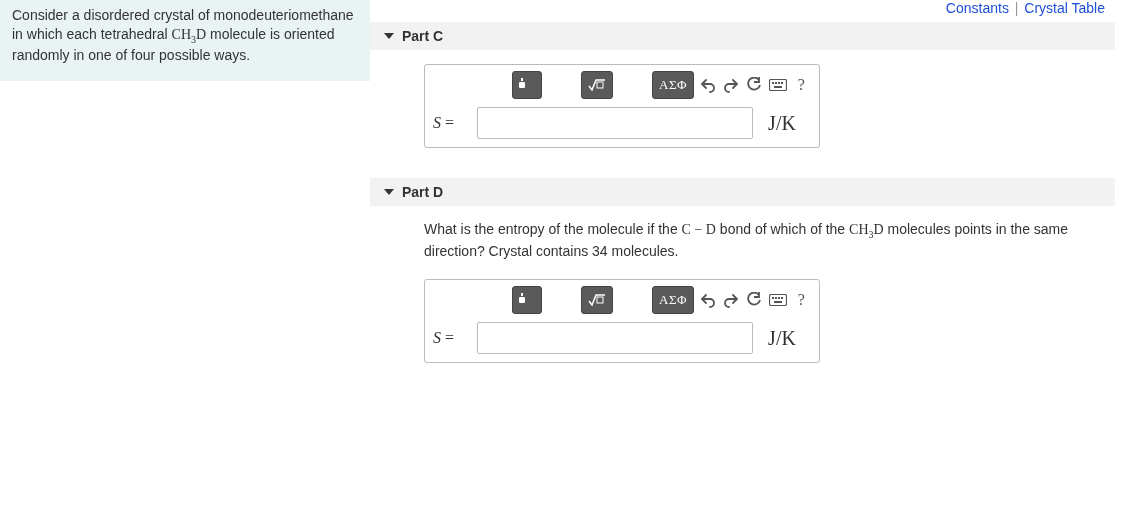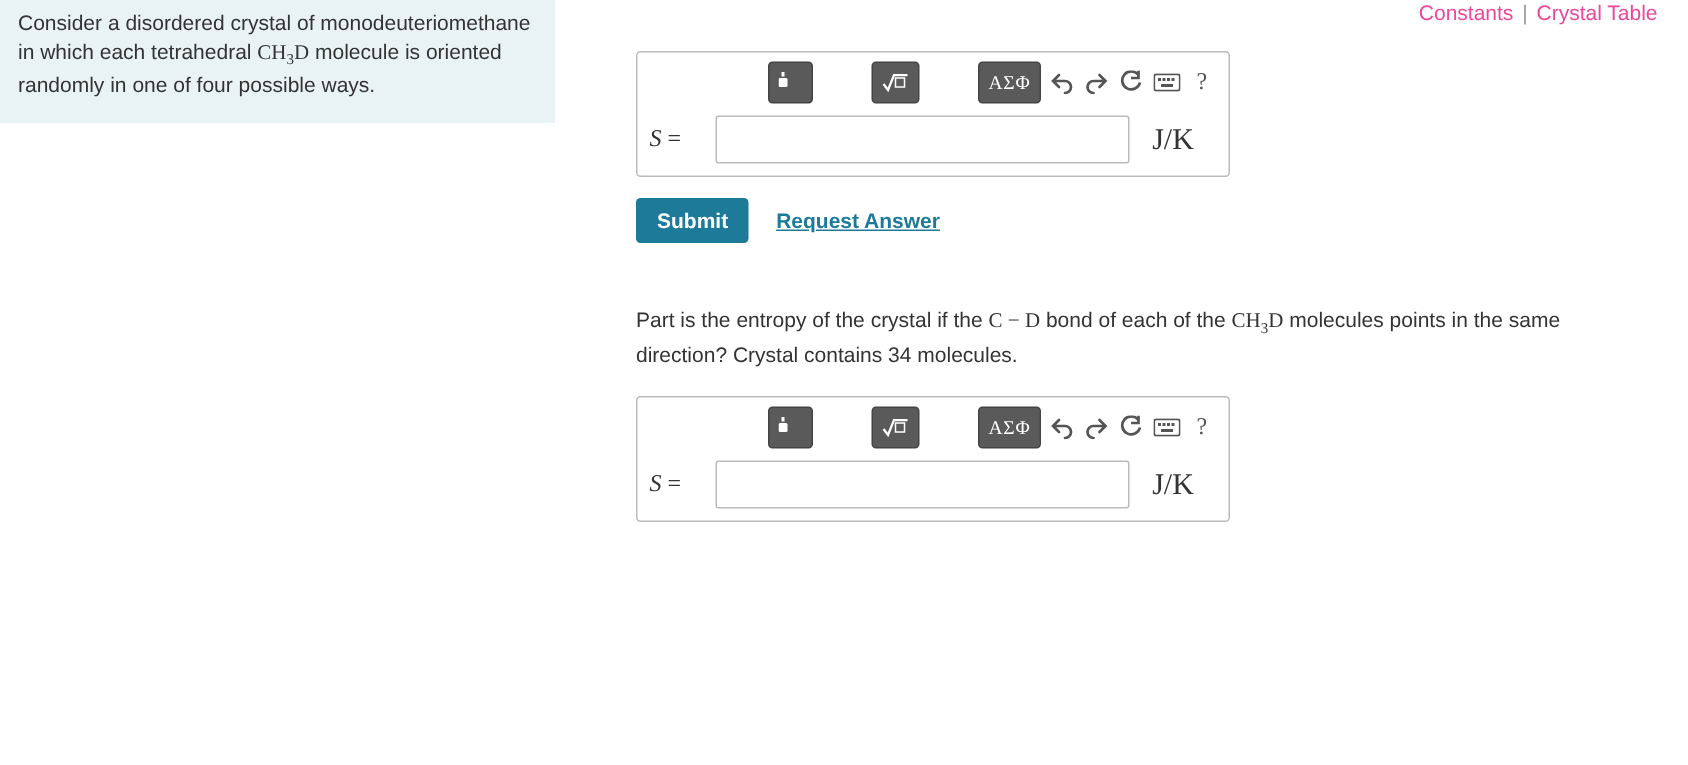--- a/index.html
+++ b/index.html
@@ -1,21 +1,21 @@
 <!DOCTYPE html>
 <html><head>
 <meta charset="utf-8">
 <style>
   * { box-sizing: border-box; margin: 0; padding: 0; }
   html, body { width: 1125px; height: 510px; font-family: Arial, Helvetica, sans-serif; font-size: 14px; color: #333; background: #fff; overflow: hidden; }
   .page { display: flex; width: 100%; height: 100%; }
   .left-col { width: 370px; padding: 0; }
   .right-col { flex: 1; padding: 0 10px 0 0; }
   .top-links { text-align: right; font-size: 14px; color: #2f6f9f; padding: 0 10px 4px 0; }
-  .top-links a { color: #ec4899; text-decoration: none; }
+  .top-links a { color: #1d4ed8; text-decoration: none; }
   .top-links .sep { color: #999; margin: 0 2px; }
   .problem-box { background: #e9f3f4; padding: 6px 12px 16px 12px; line-height: 1.35; }
   .problem-box .formula { font-family: "Times New Roman", Times, serif; }
   .problem-box .sub { font-size: 10px; vertical-align: sub; }
   .part-header { background: #f2f2f2; padding: 6px 10px 6px 14px; margin-top: 2px; display: flex; align-items: center; gap: 8px; }
   .part-header .caret { width: 0; height: 0; border-left: 5px solid transparent; border-right: 5px solid transparent; border-top: 6px solid #333; }
   .part-header .title { font-weight: bold; font-size: 14px; }
   .part-body { padding: 14px 20px 22px 54px; }
   .prompt { line-height: 1.4; margin-bottom: 18px; }
   .serif { font-family: "Times New Roman", Times, serif; }
@@ -48,20 +48,24 @@
     </div>
   </div>
 
   <div class="right-col">
     <div class="top-links">
       <a>Constants</a>
       <span class="sep">|</span>
       <a>Crystal Table</a>
     </div>
 
+    <div class="part-header">
+      <span class="caret"></span>
+      <span class="title">Part C</span>
+    </div>
     <div class="part-body">
 
       <div class="answer-box">
         <div class="toolbar">
           <span class="tb-dark" title="templates">
             <svg width="16" height="14" viewBox="0 0 16 14">
                 <rect x="0" y="4" width="6" height="6" fill="#fff" rx="1"></rect>
                 <rect x="2" y="0" width="2" height="3" fill="#fff"></rect>
               </svg>
           </span>
@@ -100,31 +104,31 @@
           </span>
           <span class="tb-btn" style="font-family:'Times New Roman',serif">?</span>
         </div>
         <div class="answer-row">
           <span class="answer-label"><span>S</span> <span class="eq">=</span></span>
           <input class="answer-input" type="text" value="" style="">
           <span class="answer-unit serif">J/K</span>
         </div>
       </div>
 
-      <div class="actions">
-        <button class="submit-btn">Submit</button>
-        <a class="request-link">Request Answer</a>
-      </div>
     </div>
 
     <div class="part-spacer"></div>
 
+    <div class="part-header">
+      <span class="caret"></span>
+      <span class="title">Part D</span>
+    </div>
     <div class="part-body">
       <div class="prompt">
-        <span>Part is the entropy of the crystal if the </span><span class="serif">C</span><span class="serif"> − </span><span class="serif">D</span><span> bond of each of the </span><span class="serif"><span>CH</span><span class="sub">3</span><span>D</span></span><span> molecules points in the same direction? Crystal contains 34 molecules.</span>
+        <span>What is the entropy of the molecule if the </span><span class="serif">C</span><span class="serif"> − </span><span class="serif">D</span><span> bond of which of the </span><span class="serif"><span>CH</span><span class="sub">3</span><span>D</span></span><span> molecules points in the same direction? Crystal contains 34 molecules.</span>
       </div>
 
       <div class="answer-box">
         <div class="toolbar">
           <span class="tb-dark">
             <svg width="16" height="14" viewBox="0 0 16 14">
                 <rect x="0" y="4" width="6" height="6" fill="#fff" rx="1"></rect>
                 <rect x="2" y="0" width="2" height="3" fill="#fff"></rect>
               </svg>
           </span>

